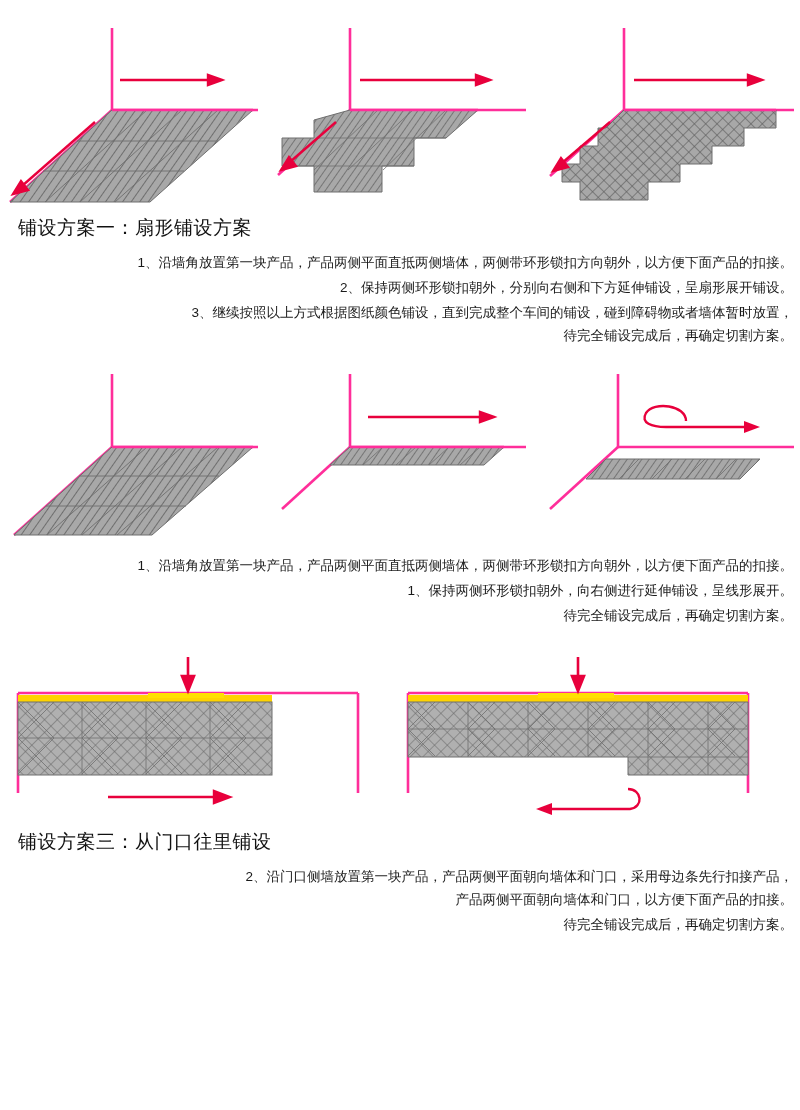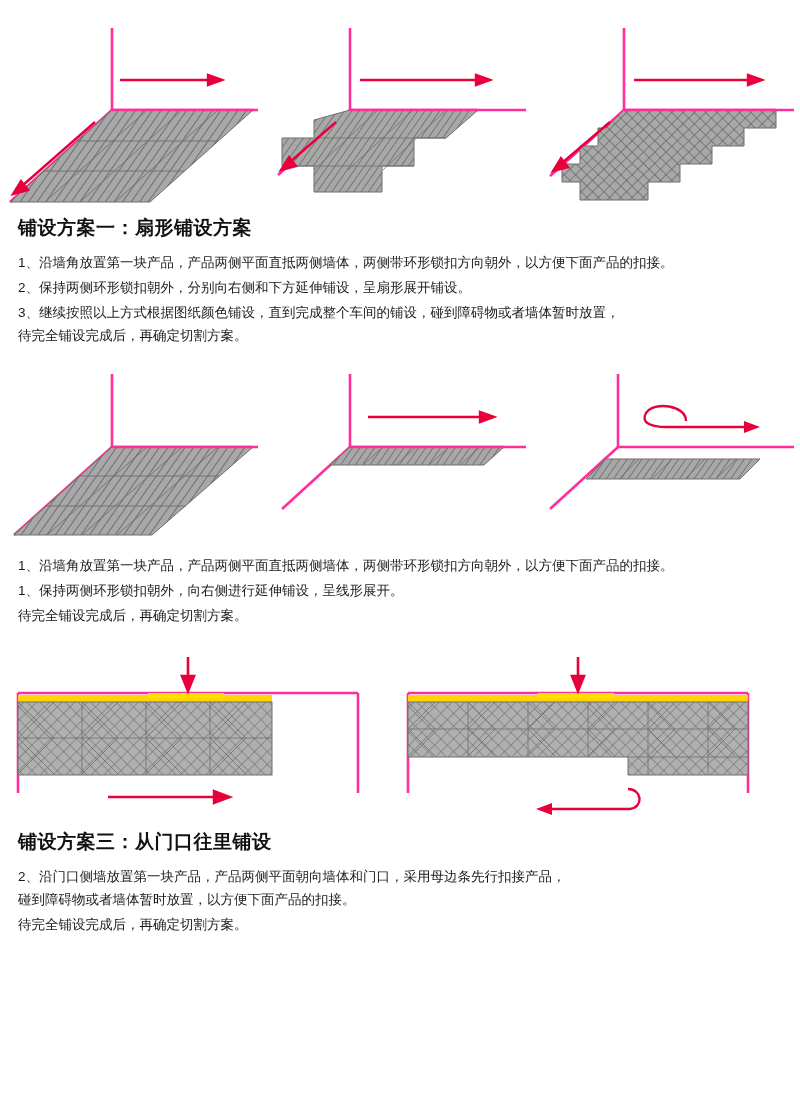--- a/index.html
+++ b/index.html
@@ -10,26 +10,26 @@
     color:#1a1a1a;
     position:relative;
     overflow:hidden;
   }
   .section{position:relative;}
   .figrow{position:relative;width:800px;}
   .fig{position:absolute;}
   svg{display:block;overflow:visible;}
   .heading{
     font-size:19px;
-    font-weight:bold;
+    font-weight:normal;
     letter-spacing:0.5px;
     margin:0 8px 10px 18px;
     color:#111;
   }
-  .steps{margin:0 0 0 18px;}
+  .steps{margin:0 0 0 18px;text-align:right;}
   .step{
     font-size:13.5px;
     line-height:23px;
     color:#1a1a1a;
     margin:0 0 2px 0;
     max-width:775px;
   }
   .step .cont{display:block;}
 </style>
 </head>
@@ -386,19 +386,19 @@
         </g>
         <polygon points="146,160 162,154 162,166" fill="#e8003c"></polygon>
       </svg>
     </div>
   </div>
 
   <h2 class="heading">铺设方案三：从门口往里铺设</h2>
   <div class="steps">
     <p class="step">
       <span>2、沿门口侧墙放置第一块产品，产品两侧平面朝向墙体和门口，采用母边条先行扣接产品，</span>
-      <span class="cont">碰到障碍物或者墙体暂时放置，以方便下面产品的扣接。</span>
+      <span class="cont">产品两侧平面朝向墙体和门口，以方便下面产品的扣接。</span>
     </p>
     <p class="step">
       <span class="cont">待完全铺设完成后，再确定切割方案。</span>
     </p>
   </div>
 </div>
 
 </body></html>

